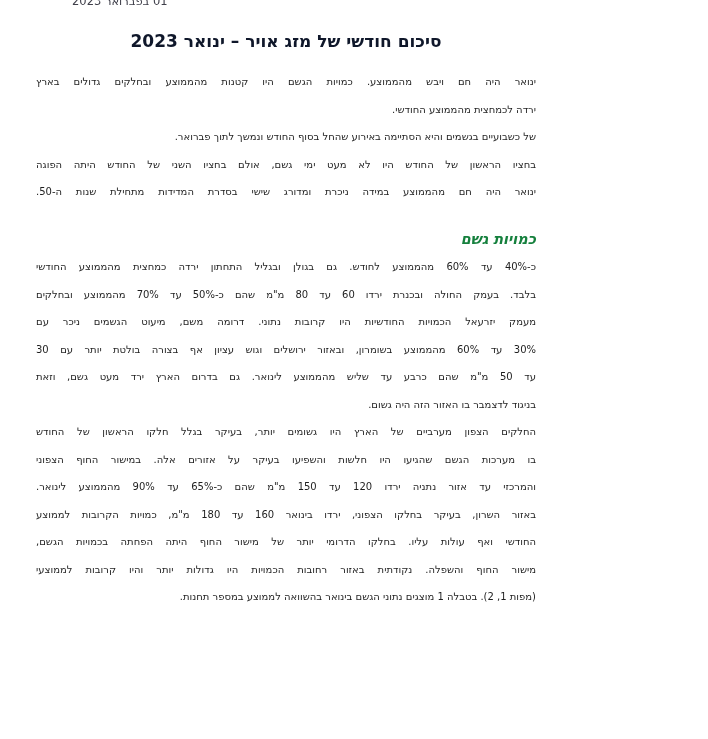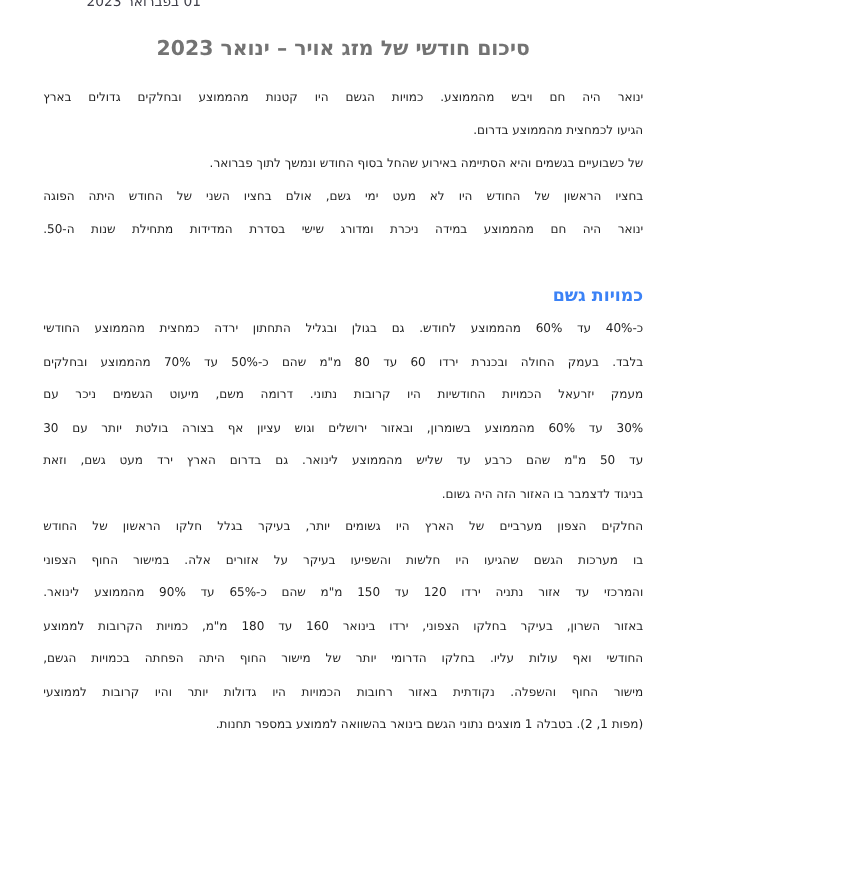--- a/index.html
+++ b/index.html
@@ -25,62 +25,63 @@
     line-height: 13px;
     color: #3f3f4a;
     white-space: nowrap;
   }
   .title {
     margin: 30px 36px 0 36px;
     direction: rtl;
     text-align: center;
     font-size: 17px;
     font-weight: bold;
-    color: #737373;
+    color: #0f172a;
     line-height: 22px;
   }
   .content {
     margin: 16px 36px 0 36px;
     direction: rtl;
   }
   .paragraph { margin: 0; }
   .line {
     font-size: 10px;
     line-height: 27.5px;
     text-align: justify;
     text-align-last: justify;
     color: #1e1e1e;
   }
   .line.last {
     text-align: right;
     text-align-last: right;
   }
   .heading {
-    margin: 28px 0 0 0;
+    margin: 20px 0 0 0;
     direction: rtl;
     text-align: right;
     font-size: 14.5px;
     line-height: 27.5px;
     font-weight: bold;
-    color: #3b82f6;
+    color: #15803d;
+    font-style: italic;
   }
 </style>
 </head>
 <body>
 
 <div class="page">
   <div class="top-date">01 בפברואר 2023</div>
 
   <h1 class="title">סיכום חודשי של מזג אויר – ינואר 2023</h1>
 
   <div class="content">
     <div id="intro-paragraphs">
         <div class="paragraph">
           <div class="line">ינואר היה חם ויבש מהממוצע. כמויות הגשם היו קטנות מהממוצע ובחלקים גדולים בארץ</div>
-          <div class="line last">הגיעו לכמחצית מהממוצע בדרום.</div>
+          <div class="line last">ירדה לכמחצית מהממוצע החודשי.</div>
         </div>
         <div class="paragraph">
           <div class="line last">של כשבועיים בגשמים והיא הסתיימה באירוע שהחל בסוף החודש ונמשך לתוך פברואר.</div>
           <div class="line">בחציו הראשון של החודש היו לא מעט ימי גשם, אולם בחציו השני של החודש היתה הפוגה</div>
         </div>
         <div class="paragraph">
           <div class="line">ינואר היה חם מהממוצע במידה ניכרת ומדורג שישי בסדרת המדידות מתחילת שנות ה-50.</div>
         </div>
       </div>
 

